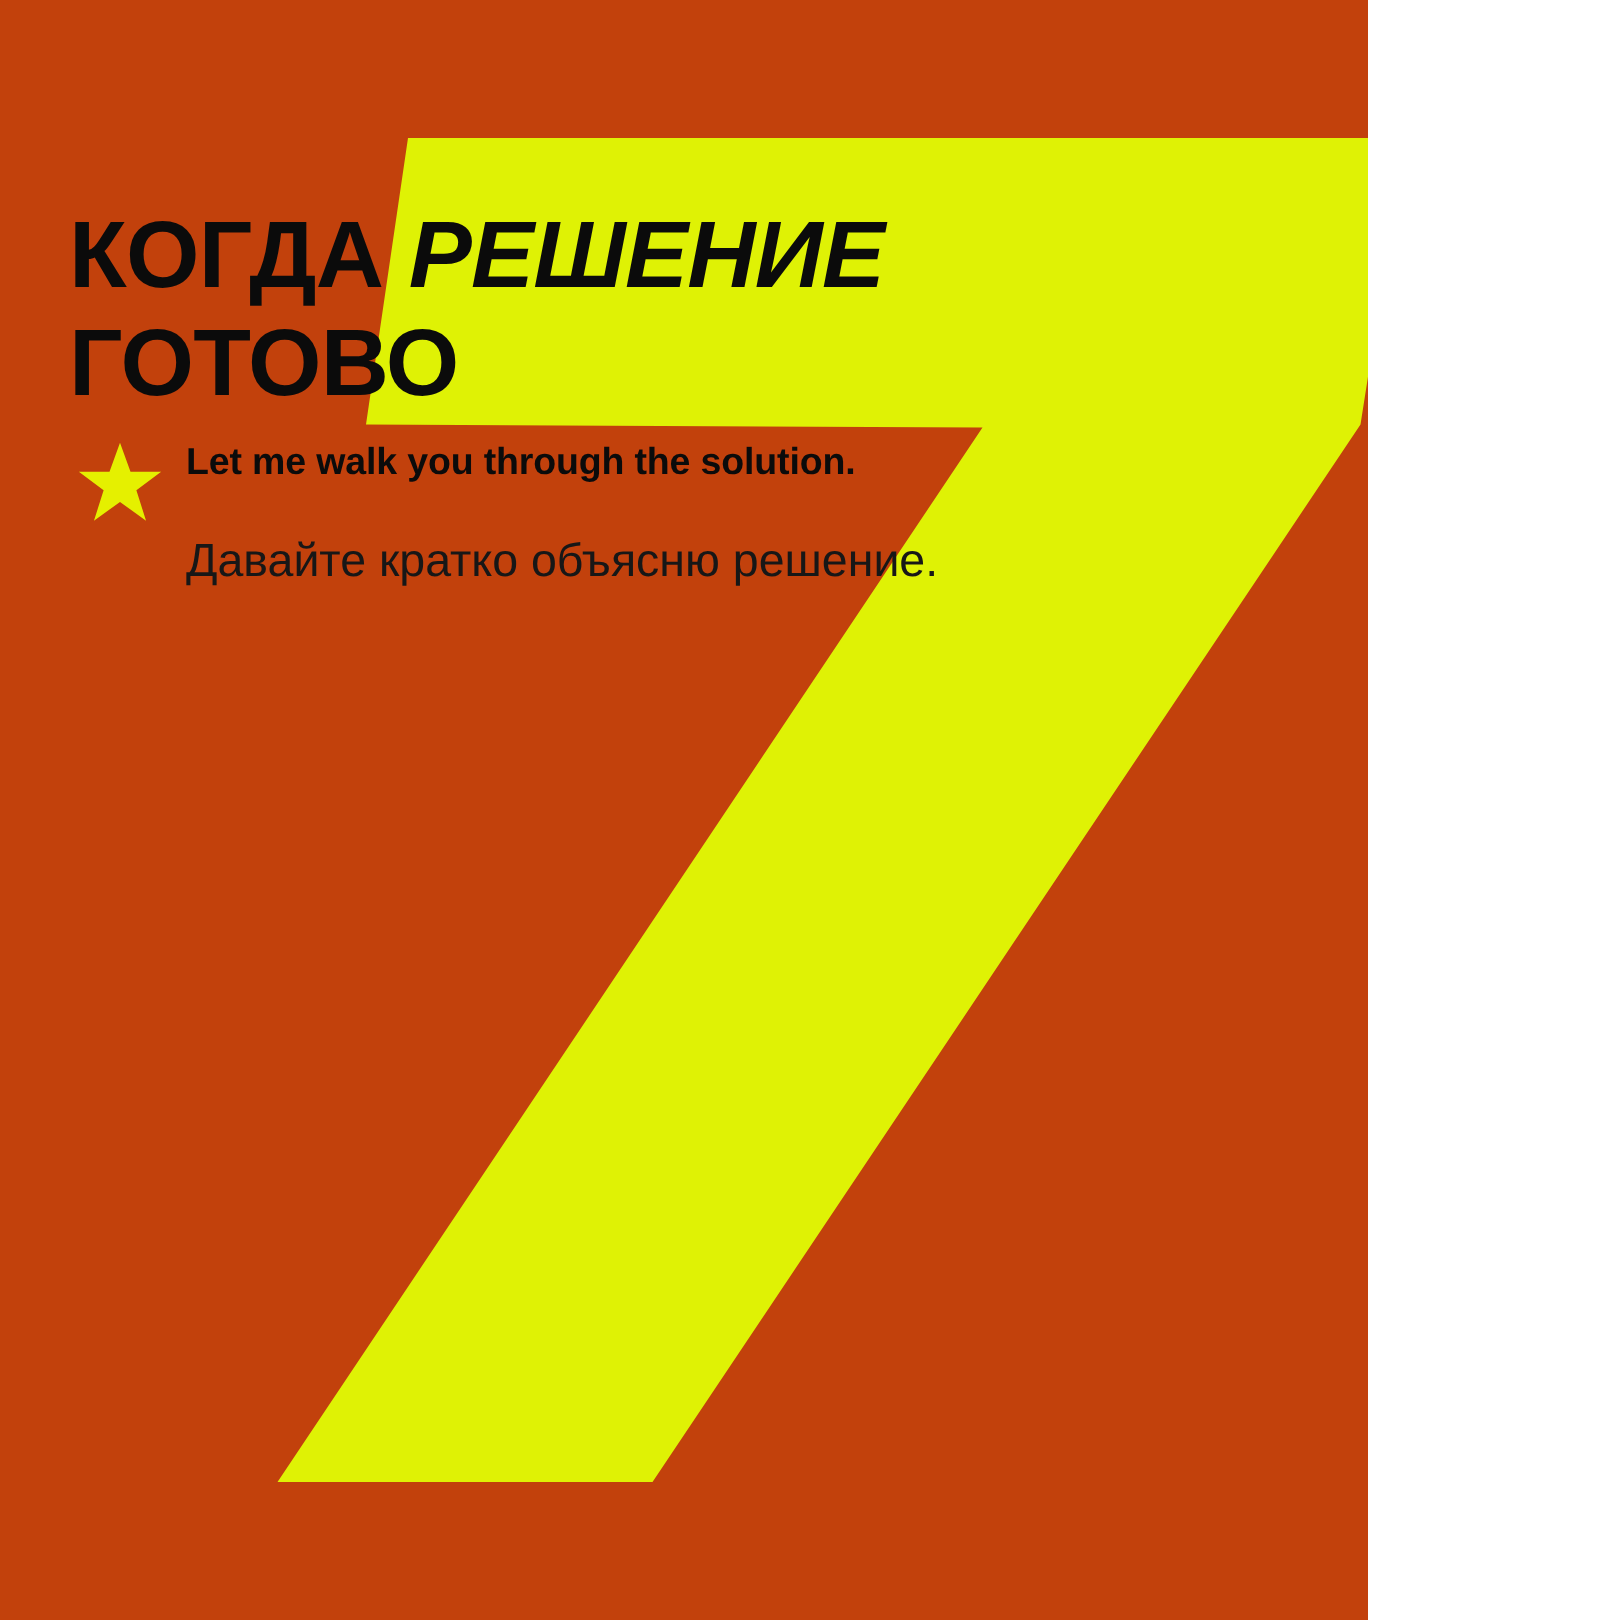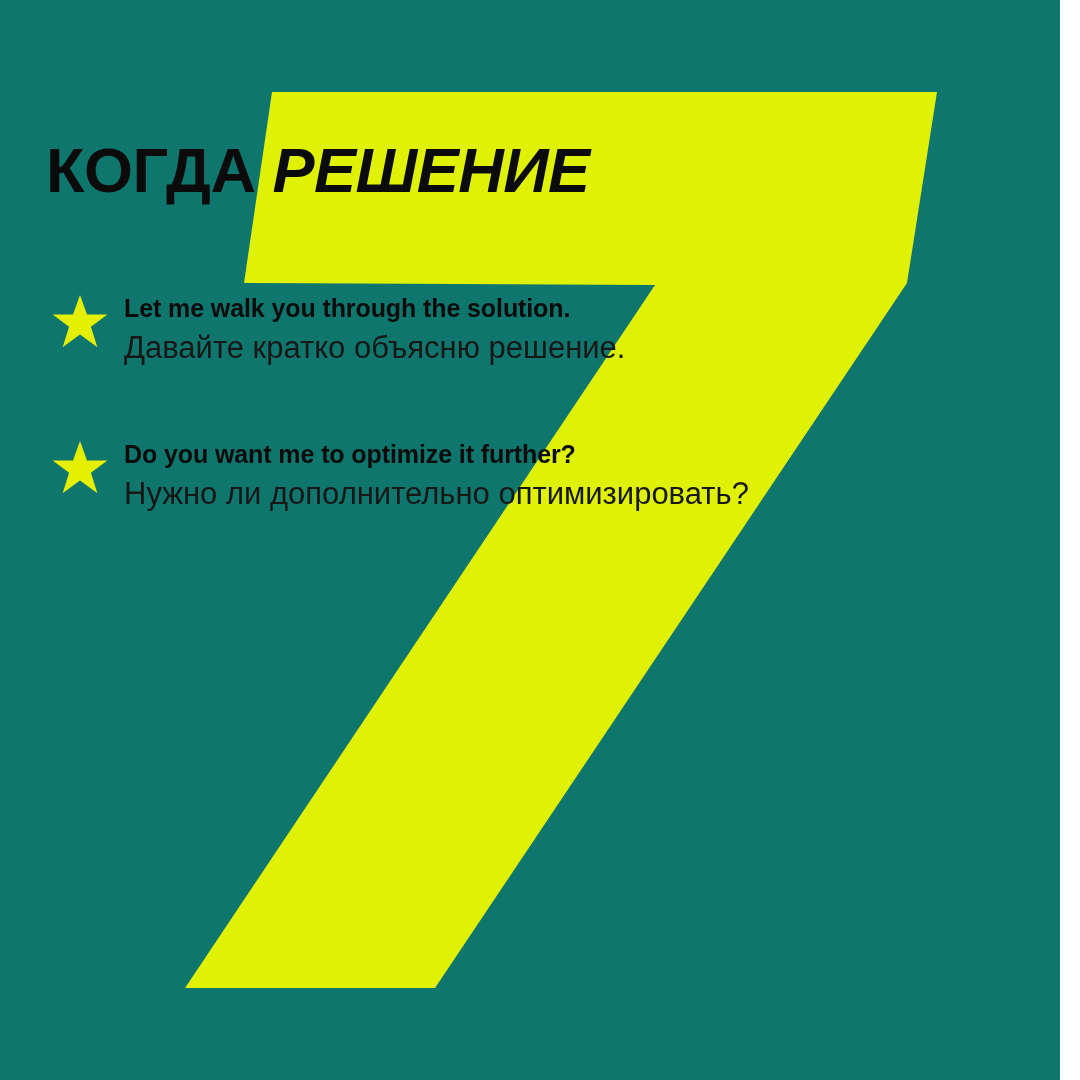--- a/index.html
+++ b/index.html
@@ -2,24 +2,24 @@
 <html><head>
 <meta charset="utf-8">
 <style>
   html, body {
     margin: 0;
     padding: 0;
     background: #ffffff;
   }
   #canvas {
     position: relative;
-    width: 1060px;
+    width: 912px;
     height: 1080px;
     overflow: hidden;
-    background: #0f766e;
+    background: #c2410c;
     font-family: "Liberation Sans", sans-serif;
     -webkit-font-smoothing: antialiased;
   }
   
   #bignum-layer {
     position: absolute;
     left: 0; top: 0;
     width: 1080px;
     height: 1080px;
     pointer-events: none;
@@ -80,53 +80,45 @@
     line-height: 40px;
     font-weight: 700;
     letter-spacing: -0.1px;
     white-space: nowrap;
   }
   .bullet-ru {
     color: #171717;
     font-size: 31px;
     line-height: 40px;
     font-weight: 400;
+    margin-top: 26px;
     white-space: nowrap;
   }
 </style>
 </head>
 <body>
 
 <div id="canvas">
 
   <svg id="bignum-layer" viewBox="0 0 1080 1080" aria-hidden="true">
     <polygon id="seven-shape" points="272,92 937,92 907,283 435,988 185,988 655,285 244,283" fill="#dff205"></polygon>
   </svg>
 
   <div id="content">
 
-    <h1 id="heading"><span class="ttl-plain">КОГДА </span><span class="ttl-accent">РЕШЕНИЕ</span><br></h1>
+    <h1 id="heading"><span class="ttl-plain">КОГДА </span><span class="ttl-accent">РЕШЕНИЕ</span><br><span class="ttl-plain">ГОТОВО</span></h1>
 
     <div id="bullets">
 
       <div class="bullet-row">
         <svg class="star-icon" viewBox="0 0 100 100" aria-hidden="true">
           <polygon points="50,2 62.5,36.5 99,36.5 69.5,58.5 81,95 50,72.5 19,95 30.5,58.5 1,36.5 37.5,36.5" fill="#e5f000"></polygon>
         </svg>
         <div class="bullet-texts">
           <div class="bullet-en">Let me walk you through the solution.</div>
           <div class="bullet-ru">Давайте кратко объясню решение.</div>
         </div>
       </div>
 
-      <div class="bullet-row">
-        <svg class="star-icon" viewBox="0 0 100 100" aria-hidden="true">
-          <polygon points="50,2 62.5,36.5 99,36.5 69.5,58.5 81,95 50,72.5 19,95 30.5,58.5 1,36.5 37.5,36.5" fill="#e5f000"></polygon>
-        </svg>
-        <div class="bullet-texts">
-          <div class="bullet-en">Do you want me to optimize it further?</div>
-          <div class="bullet-ru">Нужно ли дополнительно оптимизировать?</div>
-        </div>
-      </div>
 
     </div>
   </div>
 </div>
 
 </body></html>

